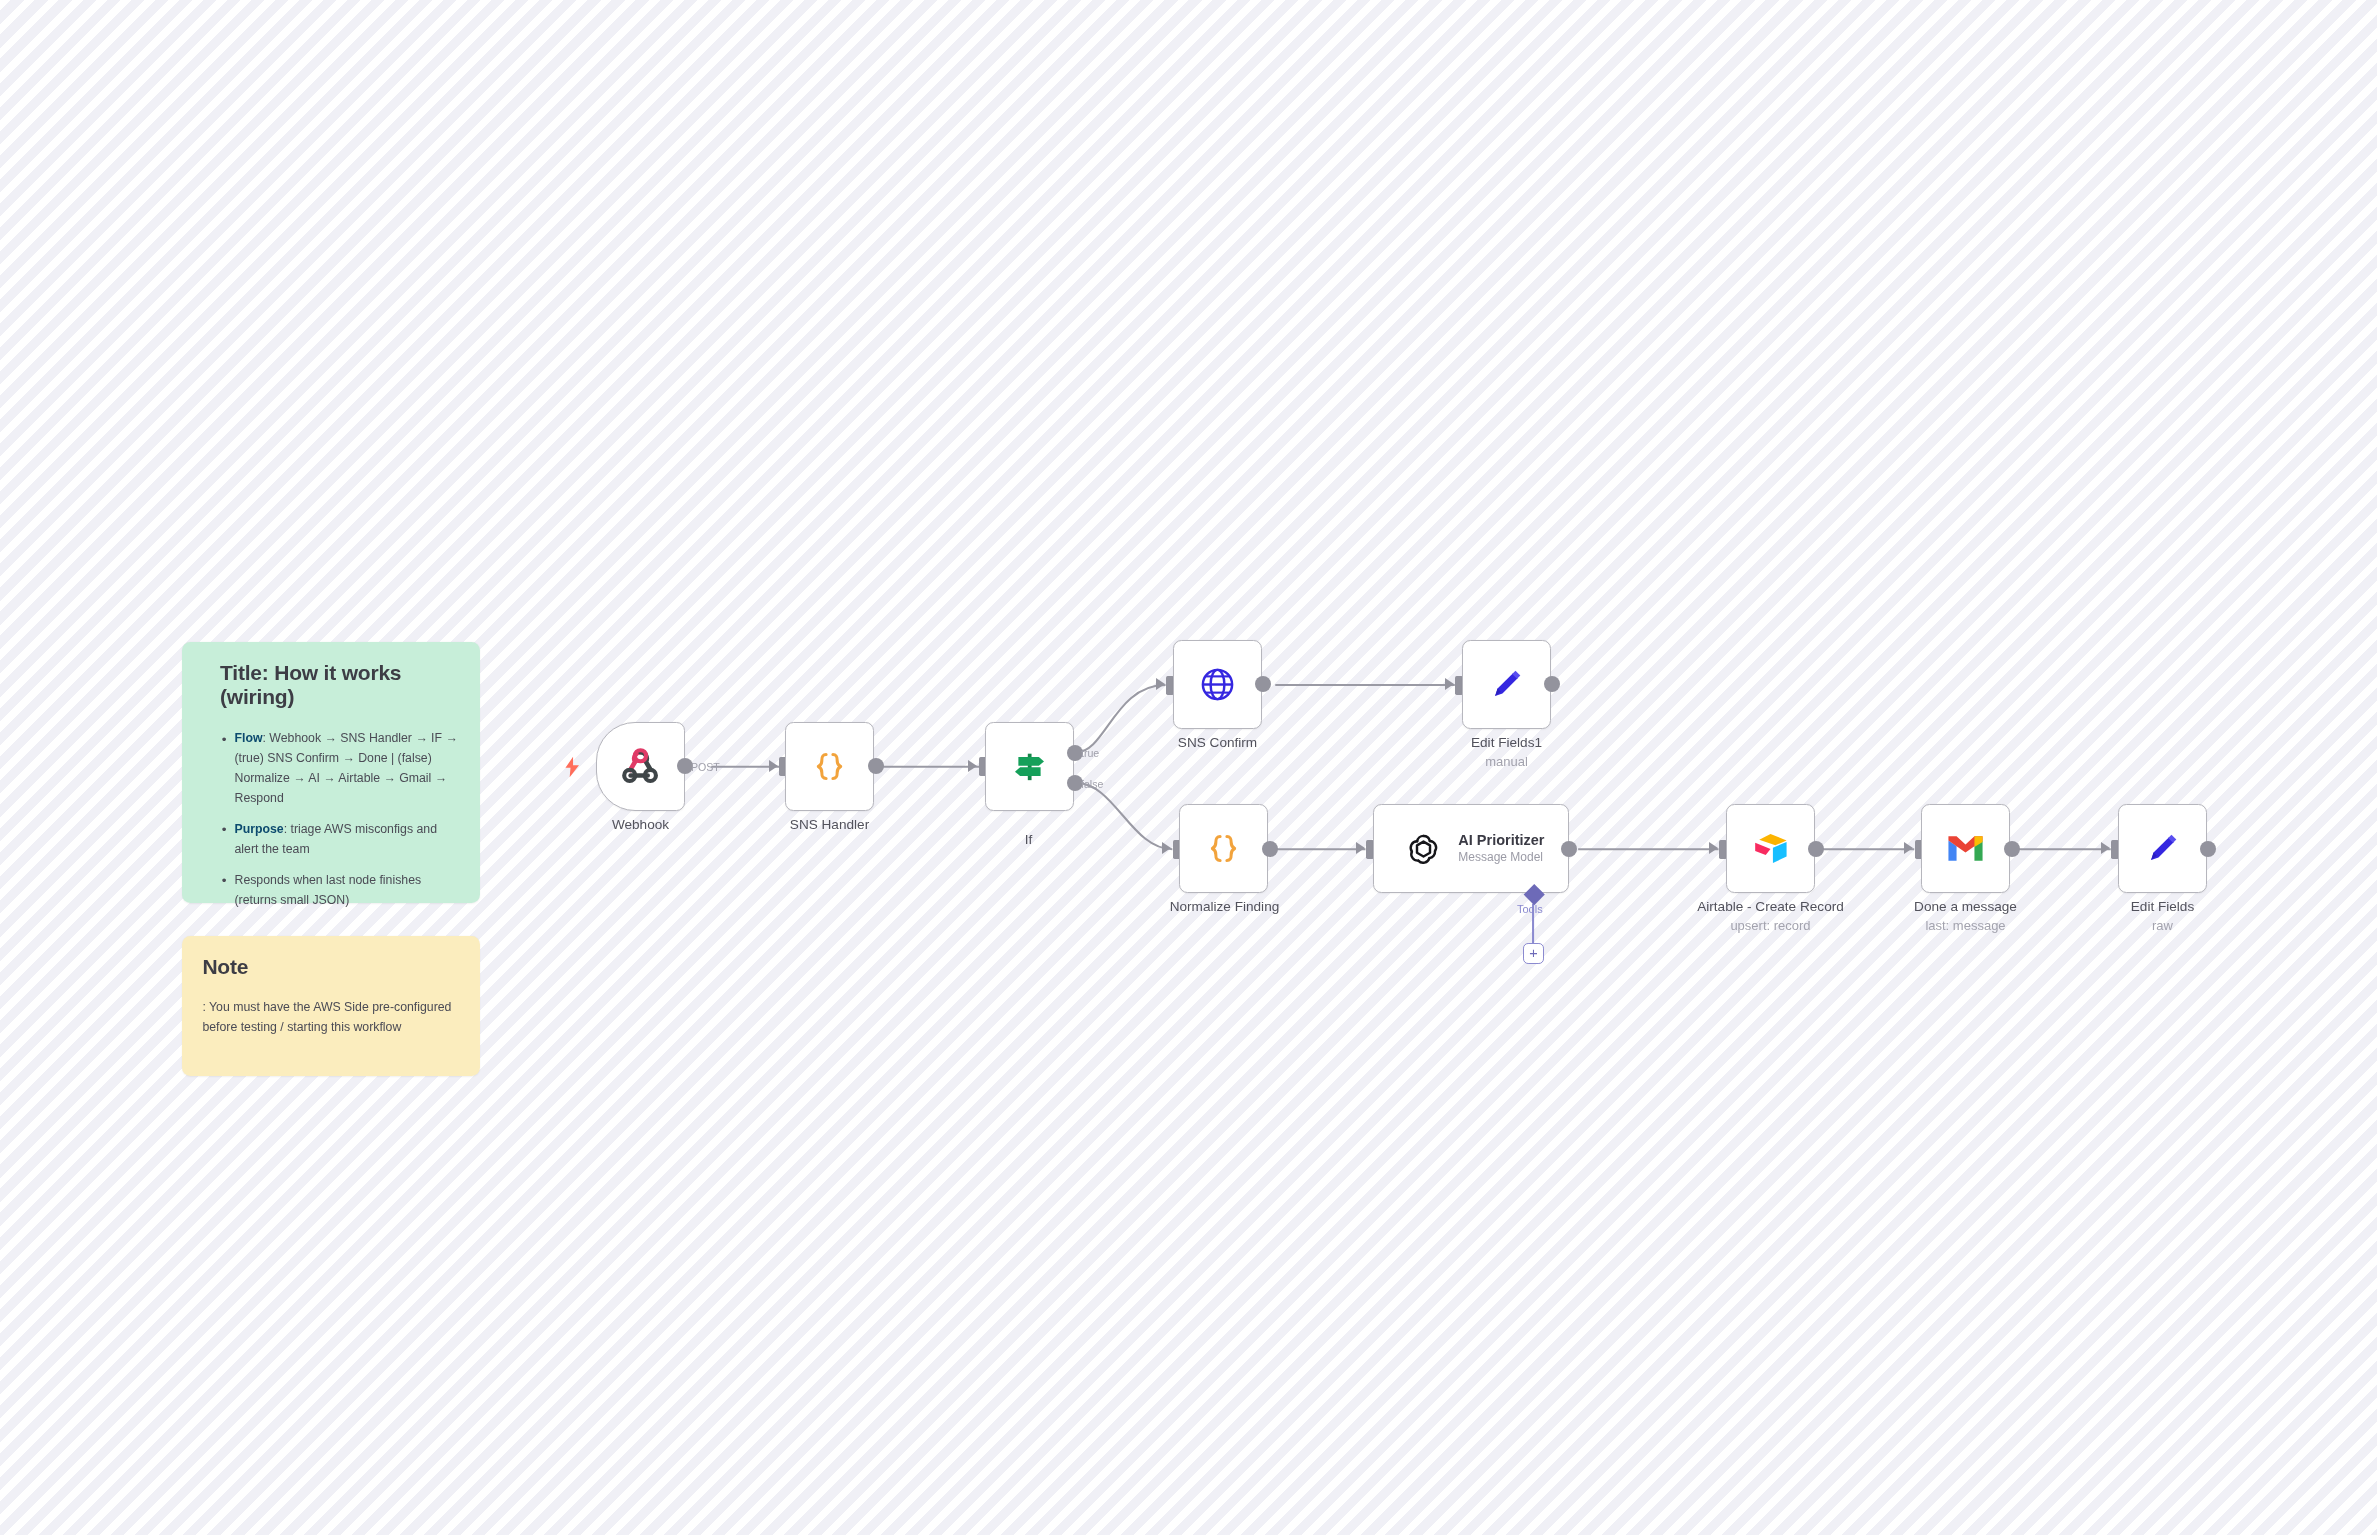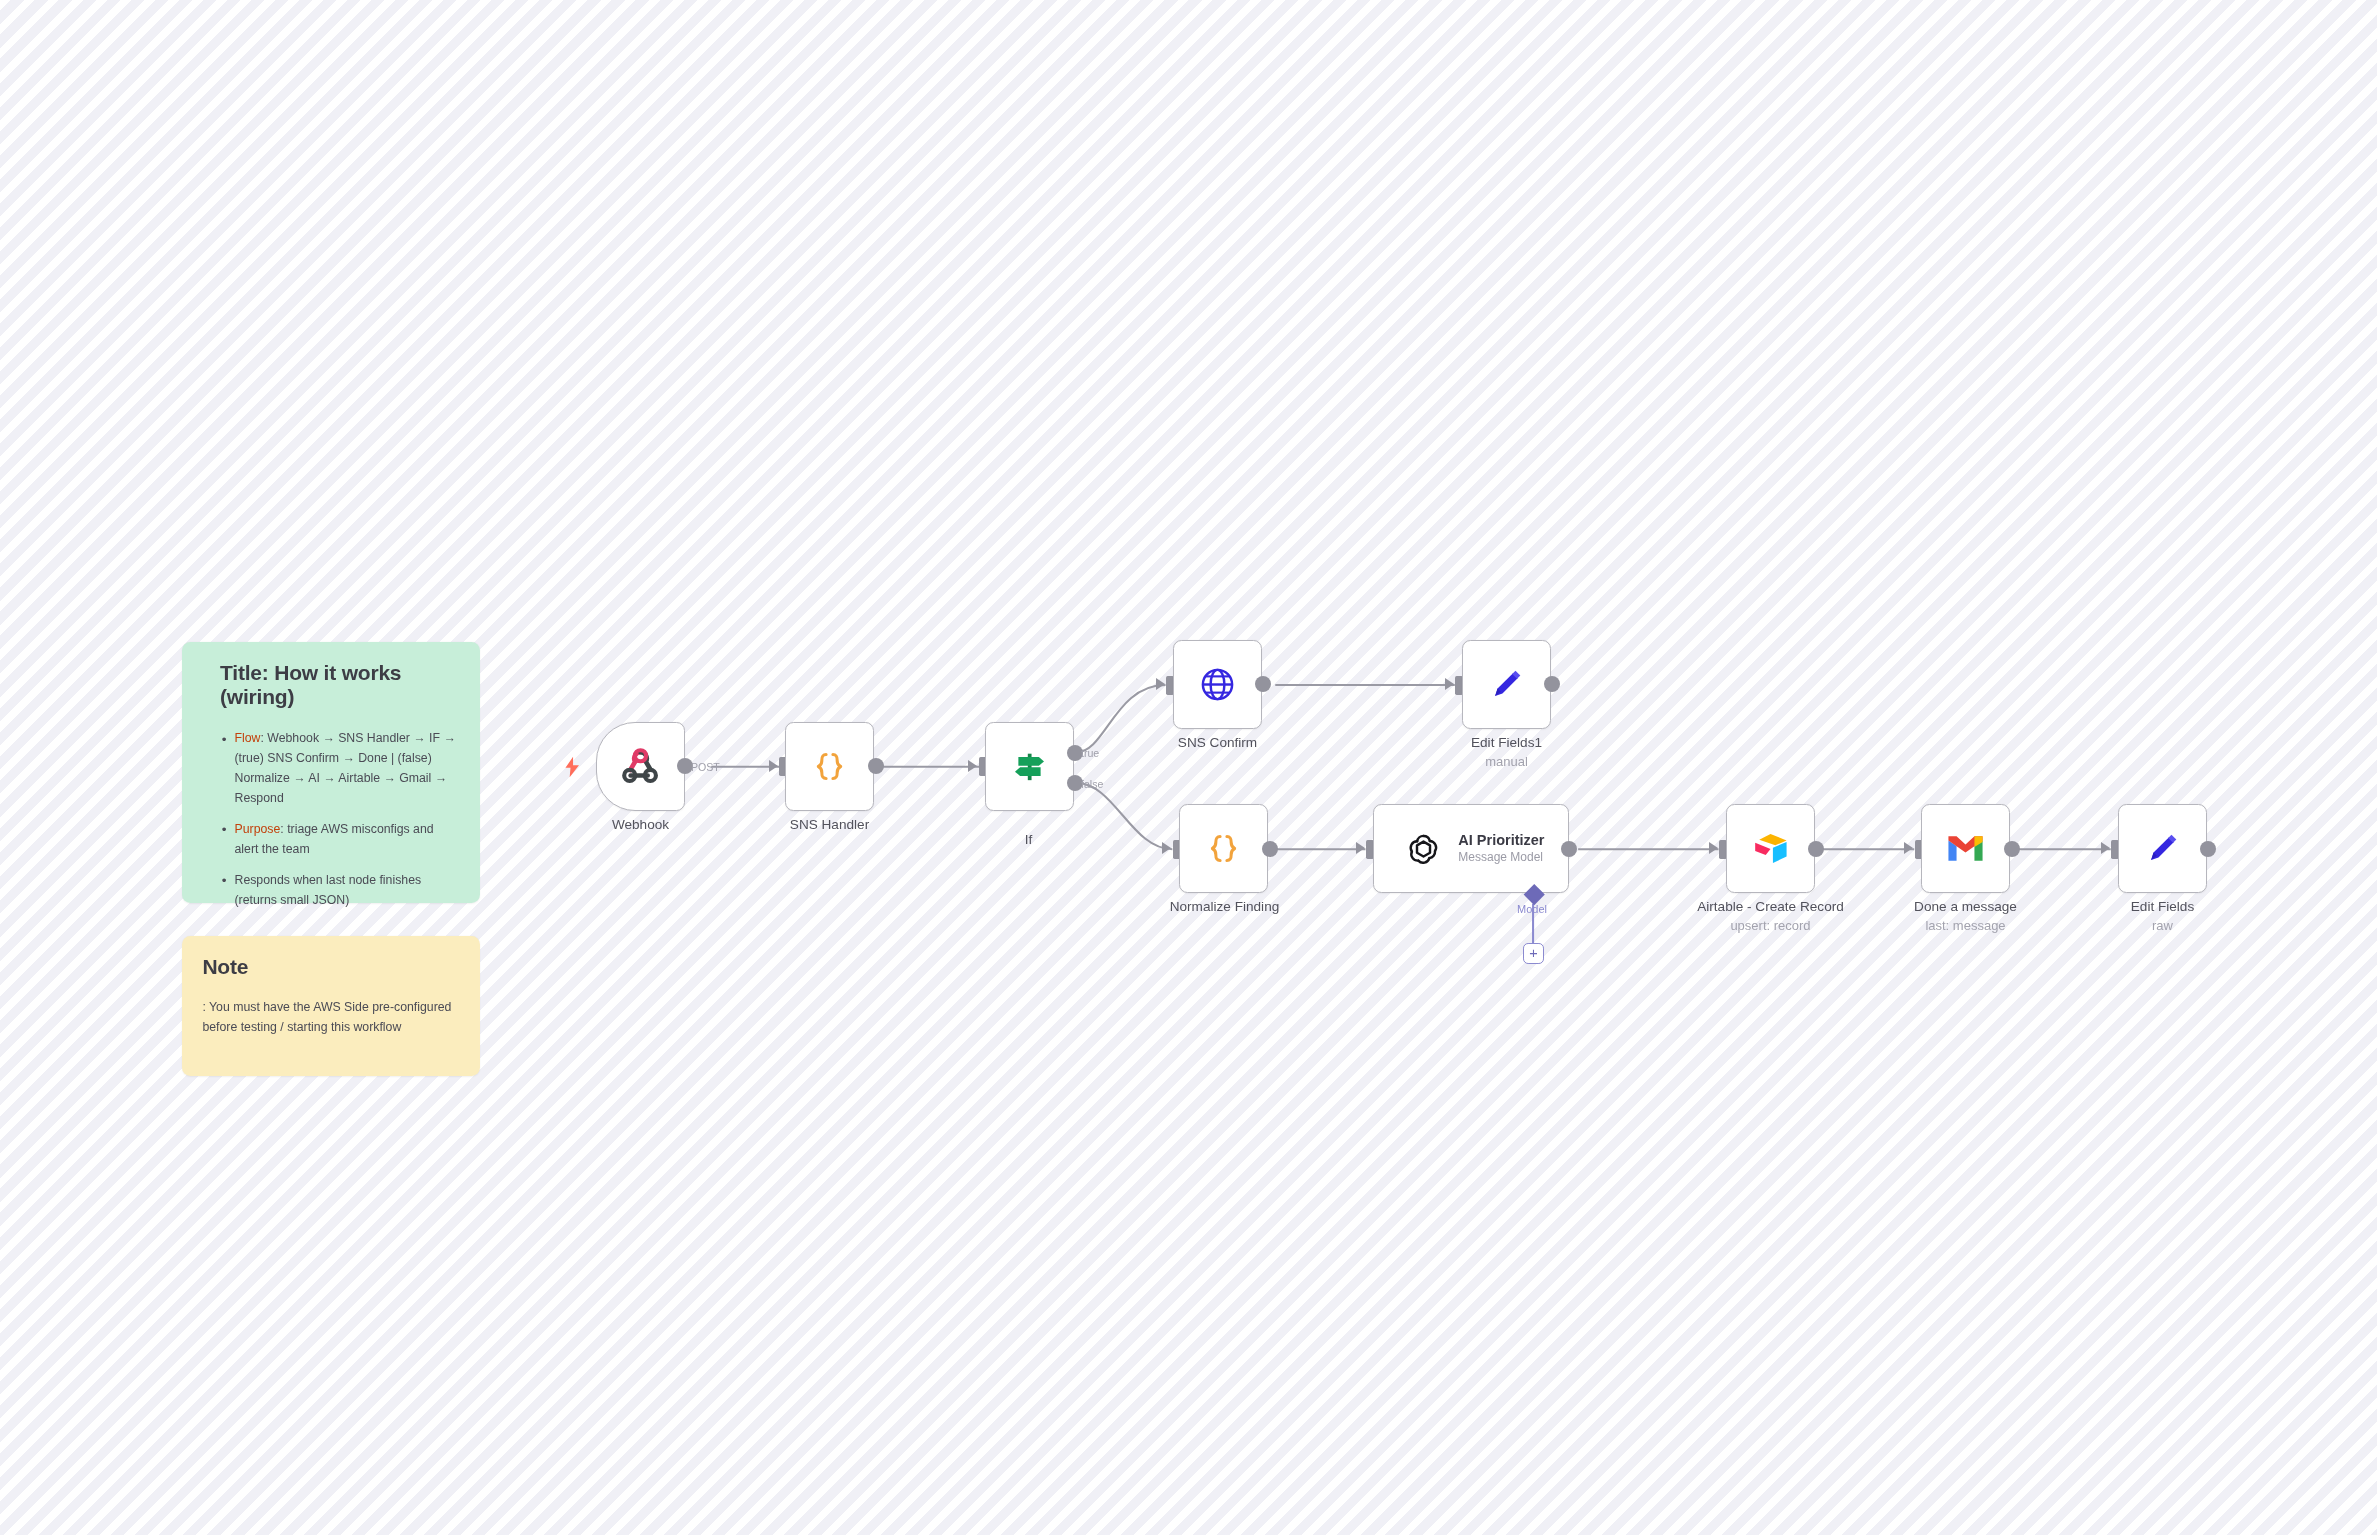--- a/index.html
+++ b/index.html
@@ -55,21 +55,21 @@
     padding-left: 14.5px;
     margin-bottom: 11px;
   }
   .sticky li:before {
     content: "•";
     position: absolute;
     left: 1.7px; top: -0.9px;
     font-size: 13.6px;
     color: #4b4b55;
   }
-  .sticky li b { font-weight: 400; color: #c2410c; }
+  .sticky li b { font-weight: 700; color: #0c4a6e; }
   .sticky p.note-body {
     font-size: 12.3px;
     line-height: 1.62;
     color: #4b4b55;
     margin-top: 19px;
   }
 
   
   .node {
     position: absolute;
@@ -331,21 +331,21 @@
         </g>
       </svg>
     </span>
     <span class="node-text">
       <span class="nt-title">AI Prioritizer</span>
       <span class="nt-sub">Message Model</span>
     </span>
   </div>
   <div class="port-out" style="left:1561px; top:841px;"></div>
   <div class="port-diamond" style="left:1527px; top:887px;"></div>
-  <div class="tools-label" style="left:1517px; top:903px;">Model</div>
+  <div class="tools-label" style="left:1517px; top:903px;">Tools</div>
   <div class="plus-btn" style="left:1523px; top:943px;">+</div>
 
   <div class="port-arrow" style="left:1709px; top:842px;"></div>
   <div class="port-in" style="left:1719px; top:840px;"></div>
   <div class="node" style="left:1726px; top:804px; width:89px; height:89px;">
     <span class="node-icon">
       <svg width="39" height="37" viewBox="0 0 48 46" xmlns="http://www.w3.org/2000/svg">
         <path d="M24 5 L44 13 L30 19 L10 12 Z" fill="#fcb400"></path>
         <path d="M27 22 L44 15 V33 L27 41 Z" fill="#18bfff"></path>
         <path d="M5 16 L24 23.5 L18 31 L5 26 Z" fill="#f82b60"></path>

